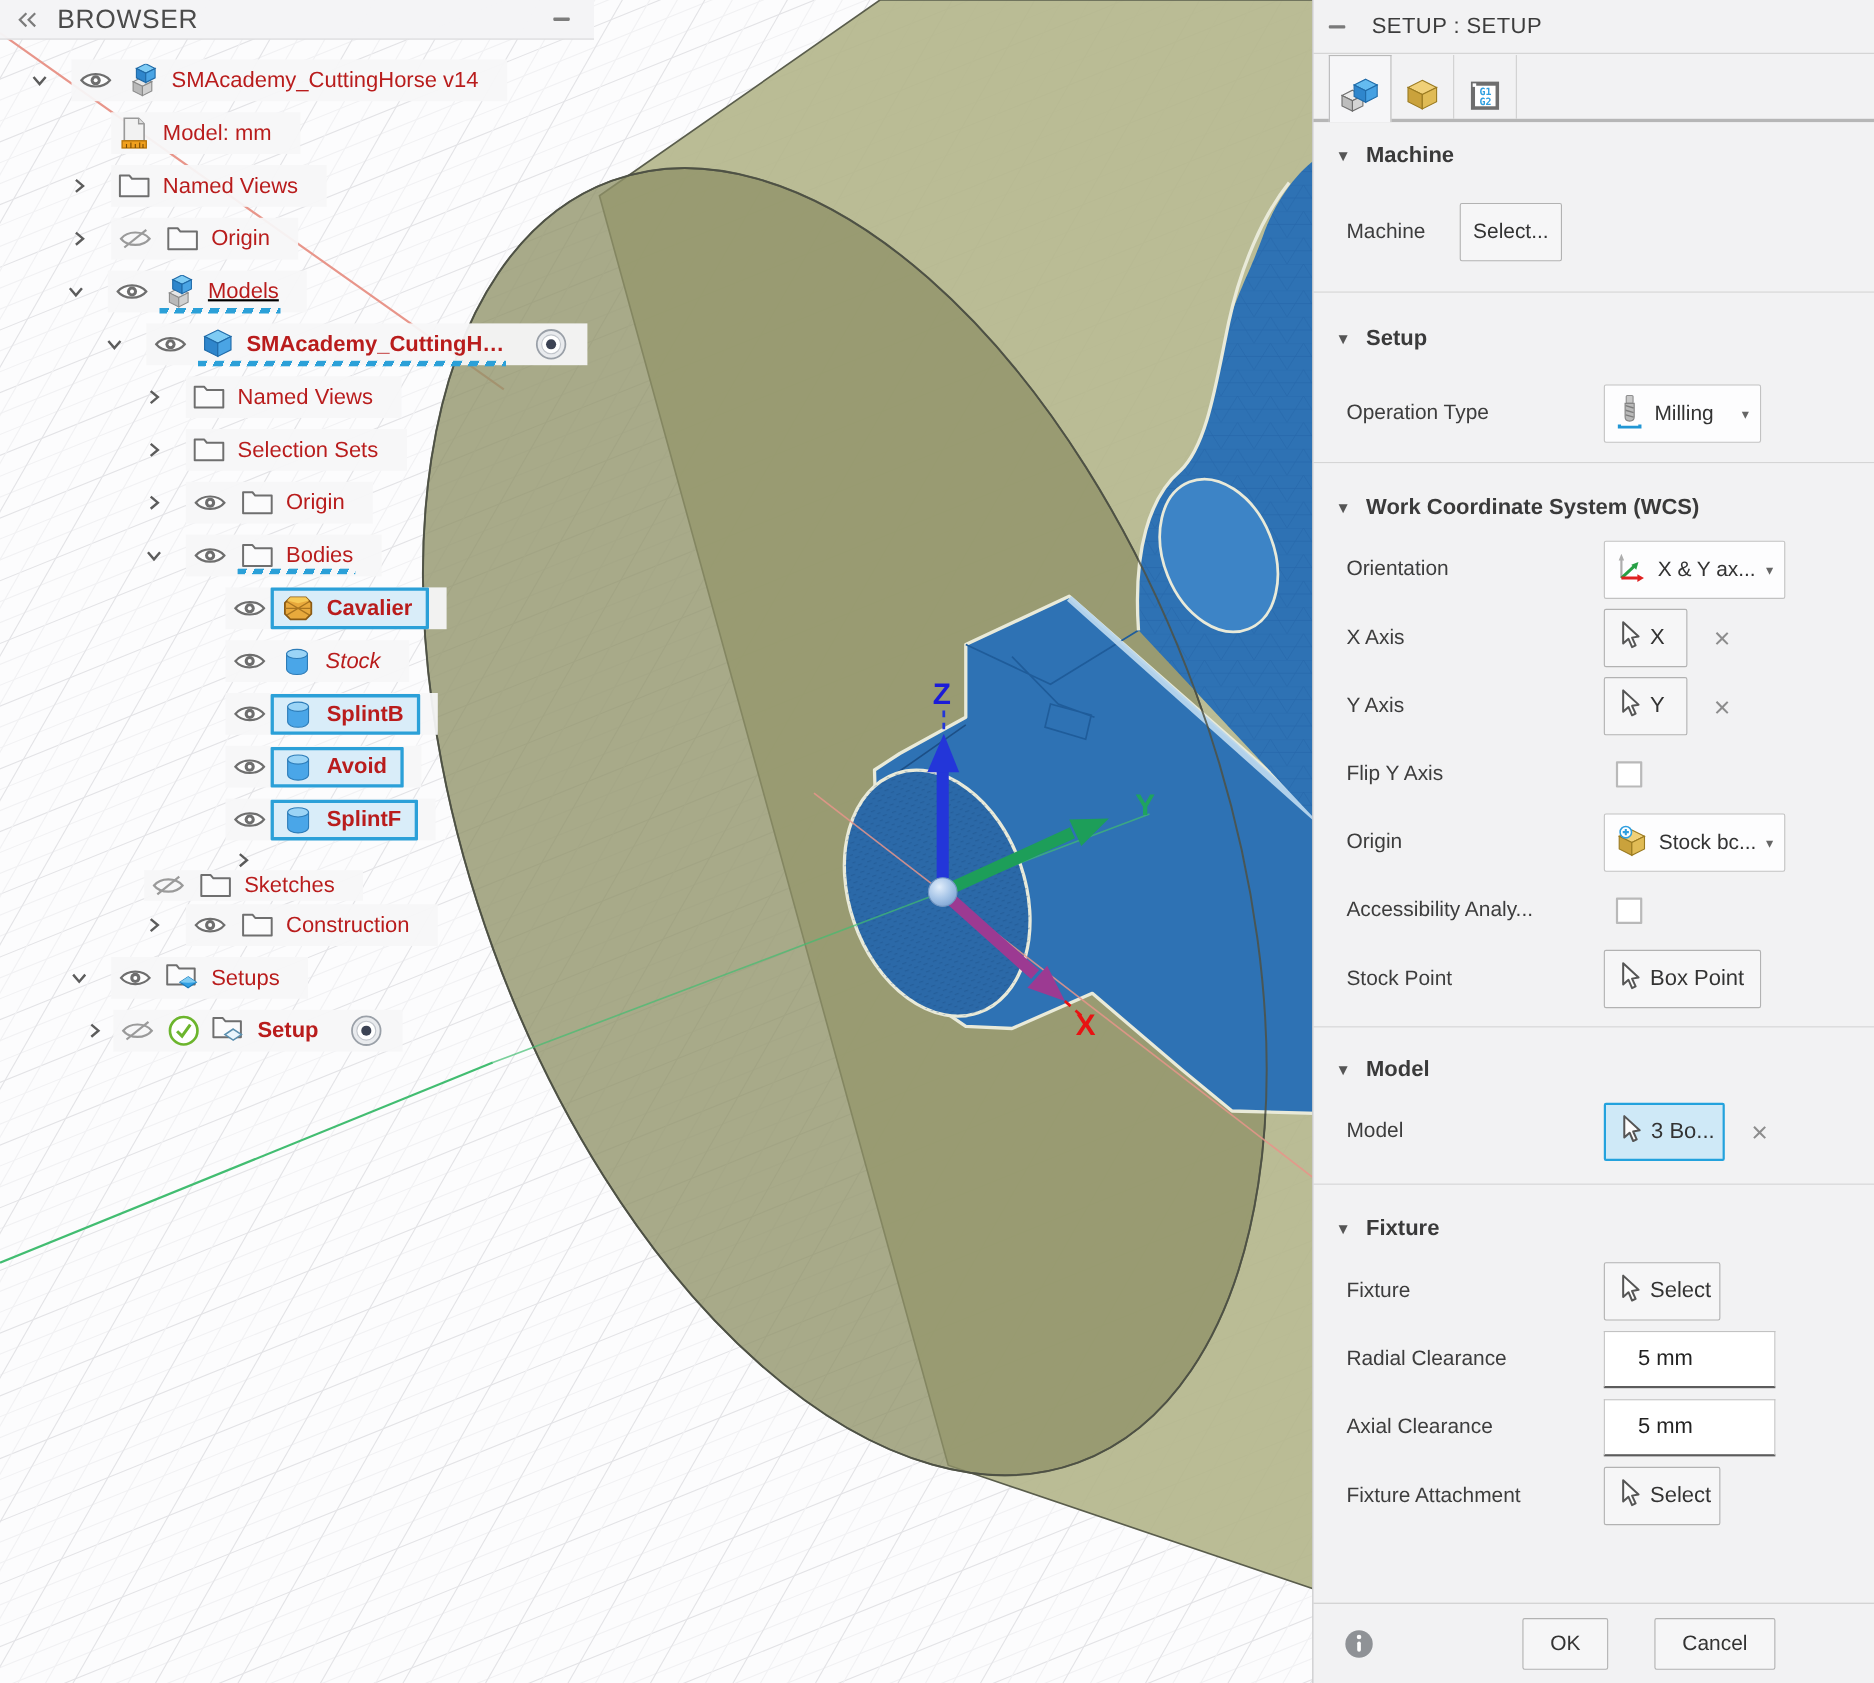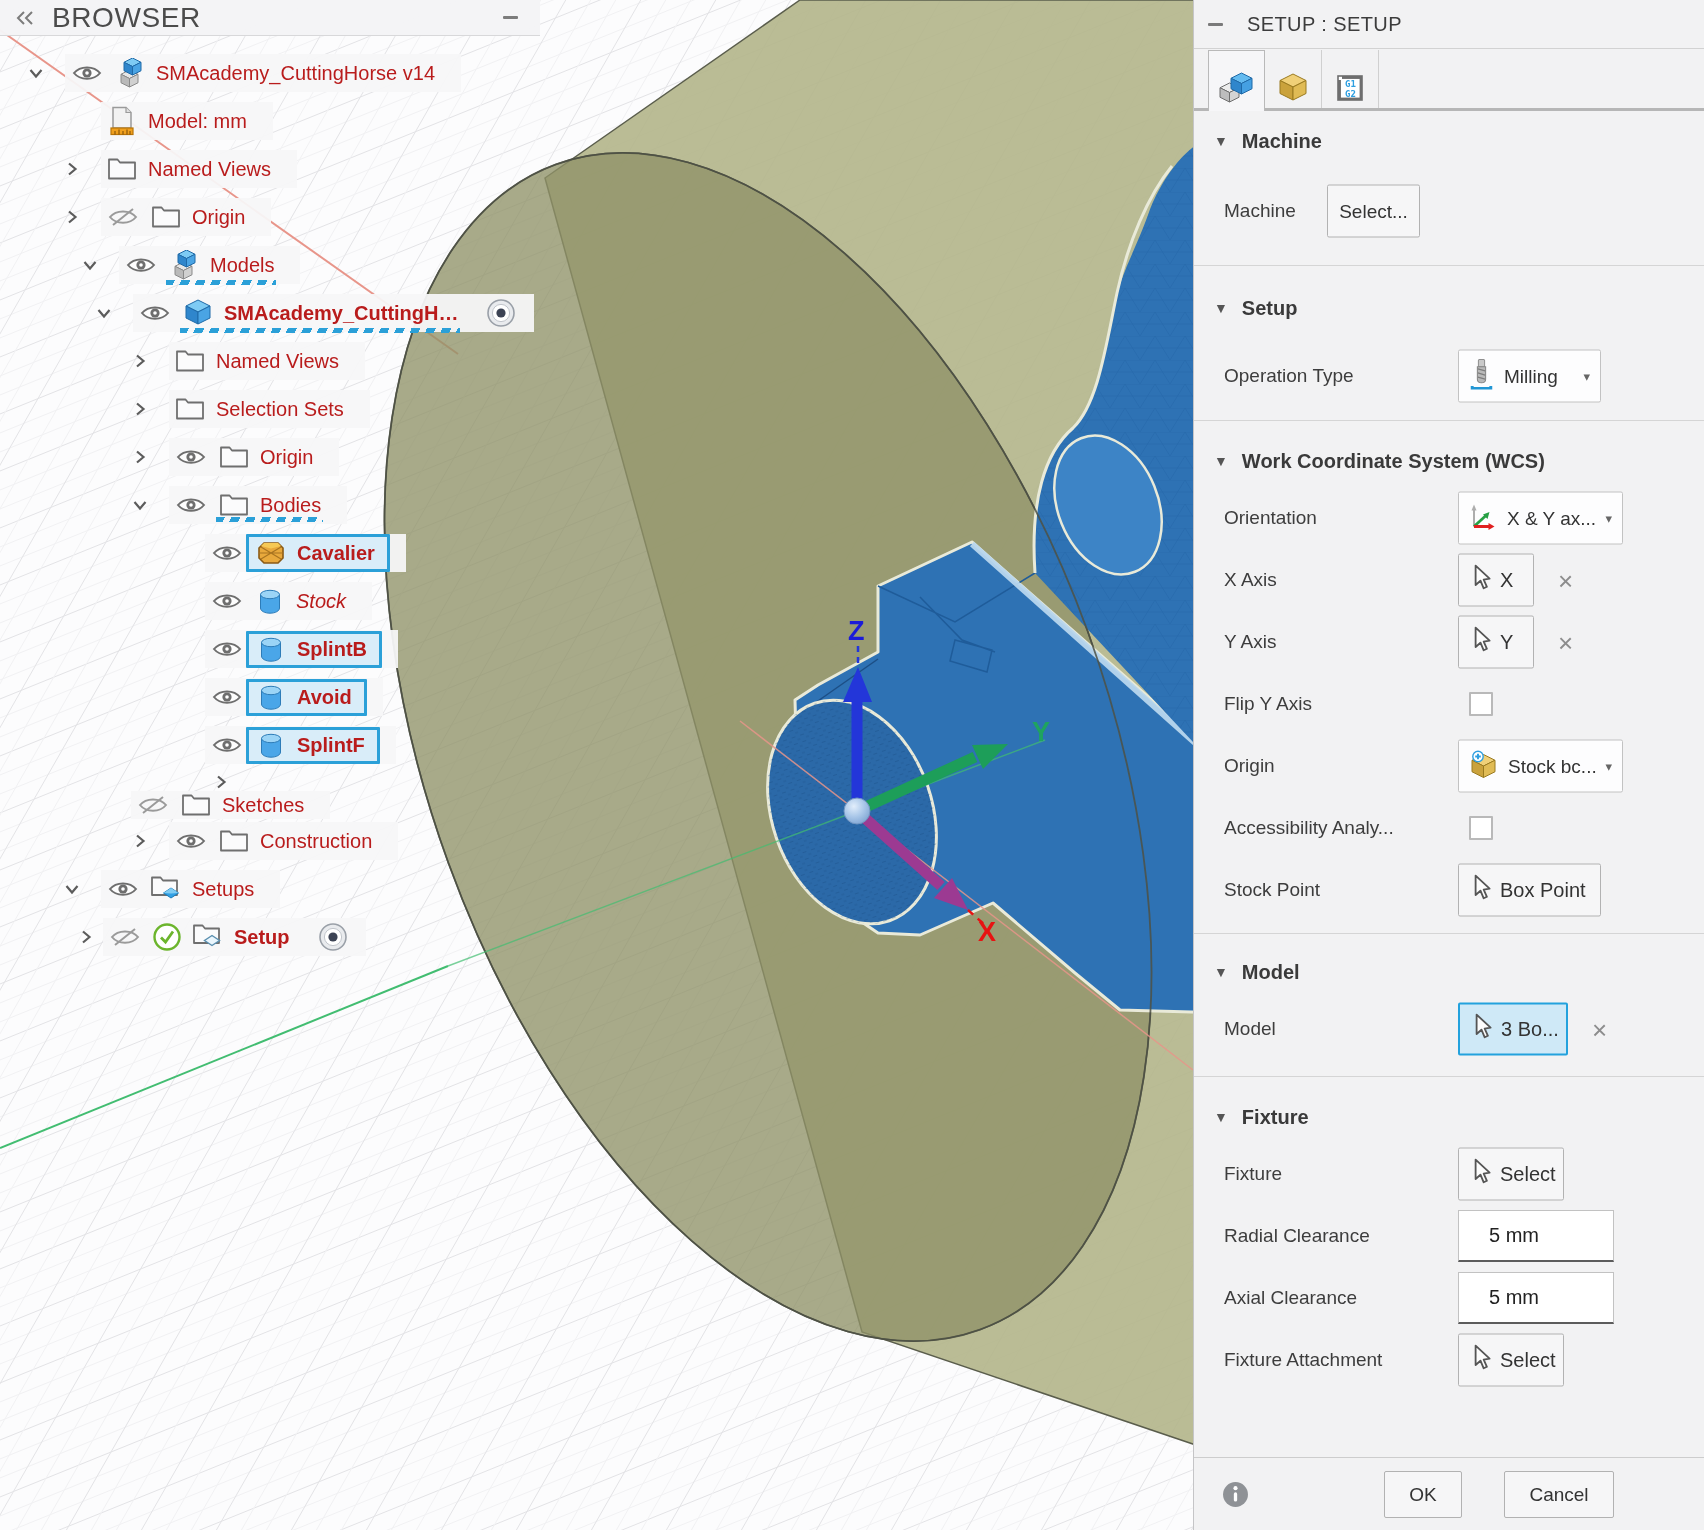--- a/index.html
+++ b/index.html
@@ -5,21 +5,21 @@
   html,body{margin:0;padding:0}
   body{width:1704px;height:1530px;overflow:hidden;position:relative;
        font-family:"Liberation Sans",sans-serif;background:#fcfcfd}
   #scene{position:absolute;left:0;top:0}
 
   
   #browser{position:absolute;left:0;top:0;width:540px;height:990px}
   .bheader{position:absolute;left:0;top:0;width:540px;height:36px;
            background:rgba(244,244,246,.97);border-bottom:1px solid #d8d8da;
            display:flex;align-items:center;box-sizing:border-box}
-  .btitle{font-size:28px;color:#4b4b4b;letter-spacing:.6px;margin-left:12px}
+  .btitle{font-size:24px;color:#4b4b4b;letter-spacing:.6px;margin-left:12px}
   .bcollapse{margin-left:14px;display:flex;align-items:center}
   .bminus{position:absolute;right:22px;top:16px;width:15px;height:3px;background:#7c7c7c;border-radius:1px}
 
   .trow{position:absolute;display:flex;align-items:center;height:40px;white-space:nowrap}
   .tchev{width:38px;display:flex;justify-content:flex-start;align-items:center}
   .tback{display:flex;align-items:center;background:rgba(246,246,248,.94);height:38px;padding-right:16px}
   .tvis{width:44px;display:flex;justify-content:center;align-items:center}
   .tcheckslot{width:40px;display:flex;justify-content:center;align-items:center}
   .twrap{display:inline-flex;align-items:center;padding:2px 10px 2px 4px;position:relative}
   .twrap .ticon{width:34px;display:flex;justify-content:center;margin-right:9px}
@@ -450,21 +450,21 @@
           <span class="twrap">
             <span class="ticon">
               <svg width="30" height="24" viewBox="0 0 30 24">
                 <path d="M2,21.5 L2,2.5 L10.5,2.5 L13,5.5 L28,5.5 L28,21.5 Z" fill="rgba(255,255,255,.5)" stroke="#6f6f6f" stroke-width="1.8" stroke-linejoin="round"></path>
               </svg>
             </span>
             <span class="tlabel">Origin</span>
           </span>
         </div>
       </div>
-      <div class="trow" style="left: 81px; top: 245px;">
+      <div class="trow" style="left: 60px; top: 245px; text-decoration: underline;">
         <span class="tchev" style="width:38px">
           <svg width="18" height="18" viewBox="0 0 18 18">
             <path d="M3.5,6 L9,12.5 L14.5,6" fill="none" stroke="#5c5c5c" stroke-width="2.2"></path>
           </svg>
         </span>
         <div class="tback">
           <span class="tvis">
             <svg width="30" height="20" viewBox="0 0 30 20">
               <path d="M2,10 C8,2.5 22,2.5 28,10 C22,17.5 8,17.5 2,10 Z" fill="#fdfdfd" stroke="#6e6e6e" stroke-width="2"></path>
               <circle cx="15" cy="10" r="4.6" fill="#6e6e6e"></circle>

